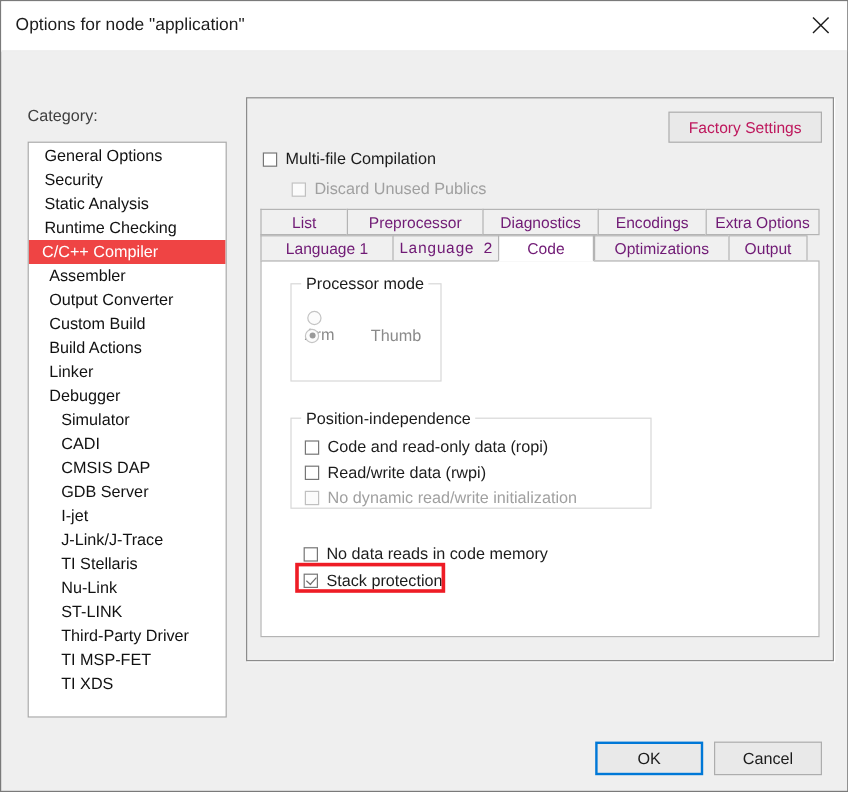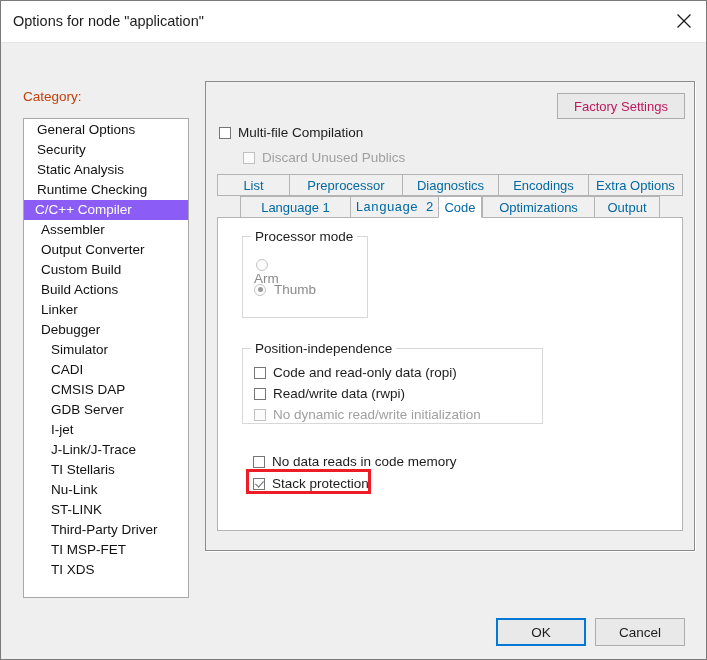--- a/index.html
+++ b/index.html
@@ -54,21 +54,21 @@
     cursor: default;
   }
   .close-btn svg { display: block; }
 
   
   .category-label {
     position: absolute;
     left: 22px;
     top: 88px;
     font-size: 13.5px;
-    color: #c2410c;
+    color: #404040;
   }
   .category-list {
     position: absolute;
     left: 22px;
     top: 117px;
     width: 166px;
     height: 480px;
     background: #ffffff;
     border: 1px solid #a8a8a8;
     box-sizing: border-box;
@@ -80,21 +80,21 @@
     line-height: 20px;
     font-size: 13.5px;
     color: #111111;
     padding-left: 13px;
     white-space: nowrap;
     cursor: default;
   }
   .cat-item.indent1 { padding-left: 17px; }
   .cat-item.indent2 { padding-left: 27px; }
   .cat-item.selected {
-    background: #8b5cf6;
+    background: #ef4444;
     color: #ffffff;
     padding-left: 11px;
   }
 
   
   .right-panel {
     position: absolute;
     left: 204px;
     top: 80px;
     width: 490px;
@@ -203,29 +203,29 @@
     height: 44px;
   }
   .tabrow {
     position: absolute;
     left: 0;
     width: 466px;
     height: 22px;
     display: flex;
   }
   .tabrow.row1 { top: 0px; }
-  .tabrow.row2 { top: 22px; justify-content: center; }
+  .tabrow.row2 { top: 22px; }
   .tab {
     height: 22px;
     background: #f0f0f0;
     border: 1px solid #b4b4b4;
     border-right: none;
     box-sizing: border-box;
     font-size: 13px;
-    color: #0369a1;
+    color: #701a75;
     display: flex;
     align-items: center;
     justify-content: center;
     white-space: nowrap;
     cursor: default;
   }
   .tab:last-child { border-right: 1px solid #b4b4b4; }
   .tab.active {
     background: #ffffff;
     border-bottom-color: #ffffff;
@@ -370,35 +370,35 @@
       <div class="tabrow row1" id="tabrow1">
           <div class="tab" style="width: 72px;">List</div>
           <div class="tab" style="width: 113px;">Preprocessor</div>
           <div class="tab" style="width: 96px;">Diagnostics</div>
           <div class="tab" style="width: 90px;">Encodings</div>
           <div class="tab" style="width: 95px;">Extra Options</div>
         </div>
       <div class="tabrow row2" id="tabrow2">
           <div class="tab" style="width: 110px;">Language 1</div>
           <div class="tab" style="width: 88px; font-family: Liberation Mono, monospace;">Language 2</div>
-          <div class="tab active" style="width: 44px;">Code</div>
+          <div class="tab active" style="width: 80px;">Code</div>
           <div class="tab" style="width: 112px;">Optimizations</div>
           <div class="tab" style="width: 66px;">Output</div>
         </div>
     </div>
 
     <div class="tabpanel">
 
       <div class="groupbox" style="left:24px; top:18px; width:126px; height:82px;">
         <div class="groupbox-title">Processor mode</div>
         <div class="rad-row" style="left:11px; top:22px;flex-direction:column;">
           <span class="rbox"></span>
           <span>Arm</span>
         </div>
-        <div class="rad-row" style="left:11px; top:45px;">
+        <div class="rad-row" style="left:11px; top:35px;gap:35px;">
           <span class="rbox selected"></span>
           <span>Thumb</span>
         </div>
       </div>
 
       <div class="groupbox" style="left:24px; top:130px; width:301px; height:76px;padding-left:20px;">
         <div class="groupbox-title">Position-independence</div>
         <div class="chk-row" style="left:11px; top:16px;">
           <span class="cbox"></span>
           <span>Code and read-only data (ropi)</span>

